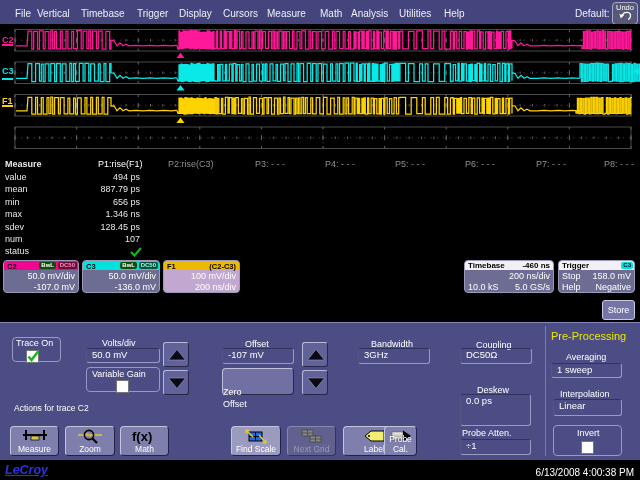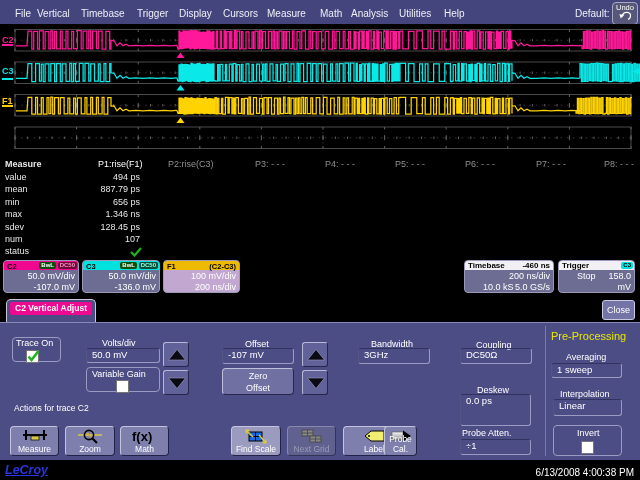--- a/index.html
+++ b/index.html
@@ -7,21 +7,21 @@
 #menubar{left:0;top:0;width:640px;height:25px;background:#45457d;border-bottom:1px solid #2e2e5a}
 .mi{position:absolute;top:8px;color:#eef0f8;font-size:10px}
 #wavearea{left:0;top:24px;width:640px;height:128px;background:#000}
 #measarea{left:0;top:152px;width:640px;height:106px;background:#000;color:#e8e8e8;font-size:9px}
 .mrow{position:absolute;left:5px}
 .mval{position:absolute;text-align:right;width:80px;left:60px}
 .phdr{position:absolute;color:#8f8f8f}
 #descrow{left:0;top:258px;width:640px;height:38px;background:#000}
 .dbox{position:absolute;top:2px;height:33px;border-radius:4px;overflow:hidden;border:1px solid #9a9ab8;background:#6d6d94}
 .dhdr{height:9px;font-size:7.5px;color:#000;position:relative;font-weight:bold}
-.dbody{font-size:9px;color:#fff;text-align:right;padding:1px 3px 0 18px;line-height:11px}
+.dbody{font-size:9px;color:#fff;text-align:right;padding:1px 3px 0 3px;line-height:11px}
 .badge{position:absolute;top:1px;font-size:6px;font-weight:bold;border-radius:2px;padding:0 2px;line-height:7px}
 #panel{left:0;top:296px;width:640px;height:164px;background:#000}
 #pbody{position:absolute;left:0;top:26px;width:640px;height:138px;background:#4d4d86;border-top:1px solid #8888b8}
 #tab{position:absolute;left:6px;top:3px;width:90px;height:23px;background:#4d4d86;border:1px solid #c8c8d8;border-bottom:none;border-radius:5px 5px 0 0;padding:2px 3px}
 #tabin{background:#ec0a90;color:#fff;font-size:8.5px;font-weight:bold;text-align:center;line-height:13px;height:13px;border-radius:2px}
 .lbl{position:absolute;color:#fff;font-size:9px;white-space:nowrap}
 .ylbl{position:absolute;color:#e8e800;font-size:11px;white-space:nowrap}
 .fld{position:absolute;border:1px solid #9a9ac2;border-top-color:#32325e;border-left-color:#555584;border-radius:3px;color:#fff;font-size:9.5px;padding-left:5px}
 .grp{position:absolute;border:1px solid #9a9ac2;border-radius:4px}
 .cb{position:absolute;width:13px;height:13px;background:#fff;border:1px solid #777}
@@ -149,24 +149,21 @@
     <div class="dbox" style="left:558px;width:77px">
       <div class="dhdr" style="background:#f2f0f4;font-size:8px">
           <span style="position:absolute;left:3px;top:0px">Trigger</span>
           <span class="badge" style="right:1px;background:#00e2de;color:#000">C3</span>
         </div>
       <div class="dbody"><span style="float:left">Stop</span>158.0 mV<br><span style="float:left">Help</span>Negative</div>
     </div>
   </div>
   <div class="ab" id="panel">
     <div id="pbody"></div>
-    <div id="tab">
-        <div id="tabin">C2 Vertical Adjust</div>
-      </div>
-    <div id="closebtn">Close</div>
+    <div id="closebtn">Store</div>
     <div class="grp" style="left:12px;top:41px;width:49px;height:25px"></div>
     <div class="lbl" style="left:16px;top:42px">Trace On</div>
     <div class="cb" style="left:26px;top:54px">
         <svg width="15" height="14" viewBox="0 0 15 14" style="position:absolute;left:-1px;top:-2px">
           <path d="M2.5 7.5 L5.5 11 L12.5 2" fill="none" stroke="#21b321" stroke-width="2.6"></path>
         </svg>
       </div>
     <div class="lbl" style="left:102px;top:42px">Volts/div</div>
     <div class="fld" style="left:86px;top:52px;width:74px;height:15px">50.0 mV</div>
     <div class="grp" style="left:86px;top:71px;width:74px;height:25px"></div>
@@ -177,21 +174,21 @@
           <path d="M1.5 13 L10 2.5 L18.5 13 Z" fill="#0a0a14" stroke="#9a9ac0" stroke-width="0.6"></path>
         </svg>
       </div>
     <div class="arrbtn" style="left:163px;top:74px">
         <svg width="20" height="16" viewBox="0 0 20 16">
           <path d="M1.5 3 L10 13.5 L18.5 3 Z" fill="#0a0a14" stroke="#9a9ac0" stroke-width="0.6"></path>
         </svg>
       </div>
     <div class="lbl" style="left:245px;top:43px">Offset</div>
     <div class="fld" style="left:222px;top:52px;width:72px;height:16px">-107 mV</div>
-    <div style="position:absolute;left:222px;top:72px;width:72px;height:27px;background:#7070a2;border:1px solid;border-color:#c0c0da #27274c #27274c #c0c0da;border-radius:4px;color:#fff;font-size:9px;text-align:center;line-height:12px;padding-top:1px">Zero<br>Offset</div>
+    <div style="position:absolute;left:222px;top:72px;width:72px;height:27px;background:#7070a2;border:1px solid;border-color:#c0c0da #27274c #27274c #c0c0da;border-radius:4px;color:#fff;font-size:9px;text-align:left;line-height:12px;padding-top:17px">Zero<br>Offset</div>
     <div class="arrbtn" style="left:302px;top:46px">
         <svg width="20" height="16" viewBox="0 0 20 16">
           <path d="M1.5 13 L10 2.5 L18.5 13 Z" fill="#0a0a14" stroke="#9a9ac0" stroke-width="0.6"></path>
         </svg>
       </div>
     <div class="arrbtn" style="left:302px;top:74px">
         <svg width="20" height="16" viewBox="0 0 20 16">
           <path d="M1.5 3 L10 13.5 L18.5 3 Z" fill="#0a0a14" stroke="#9a9ac0" stroke-width="0.6"></path>
         </svg>
       </div>

